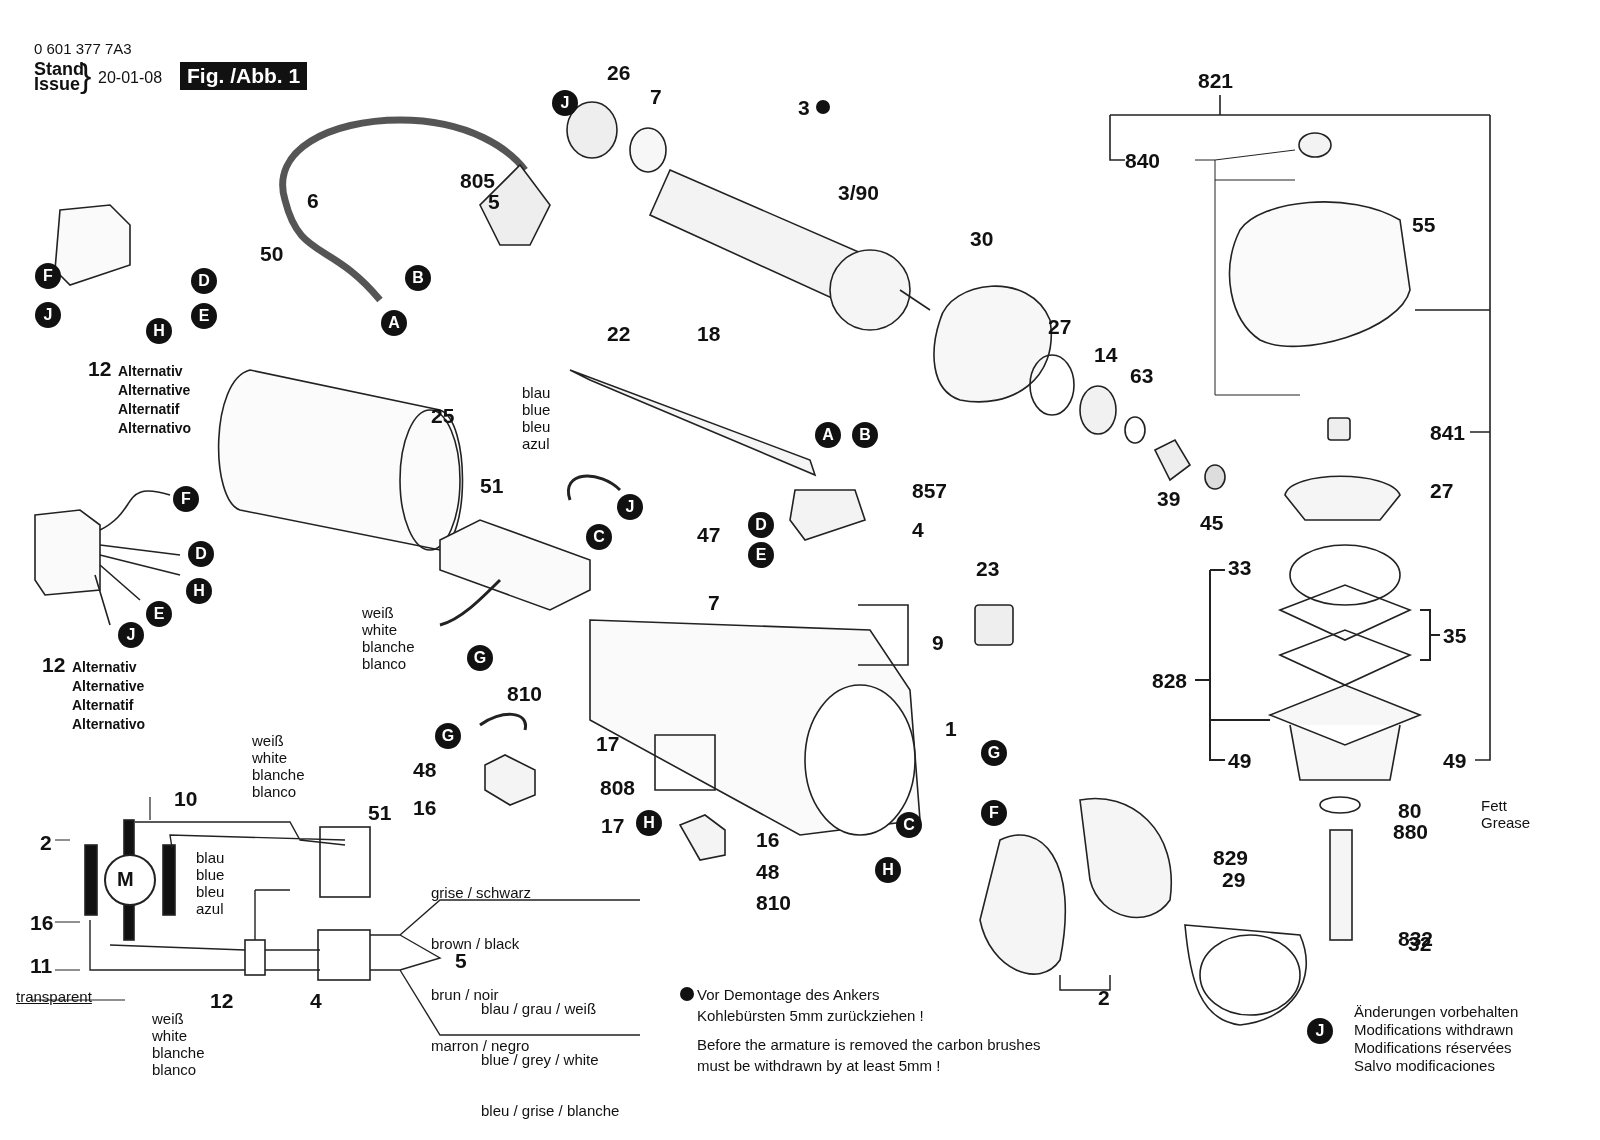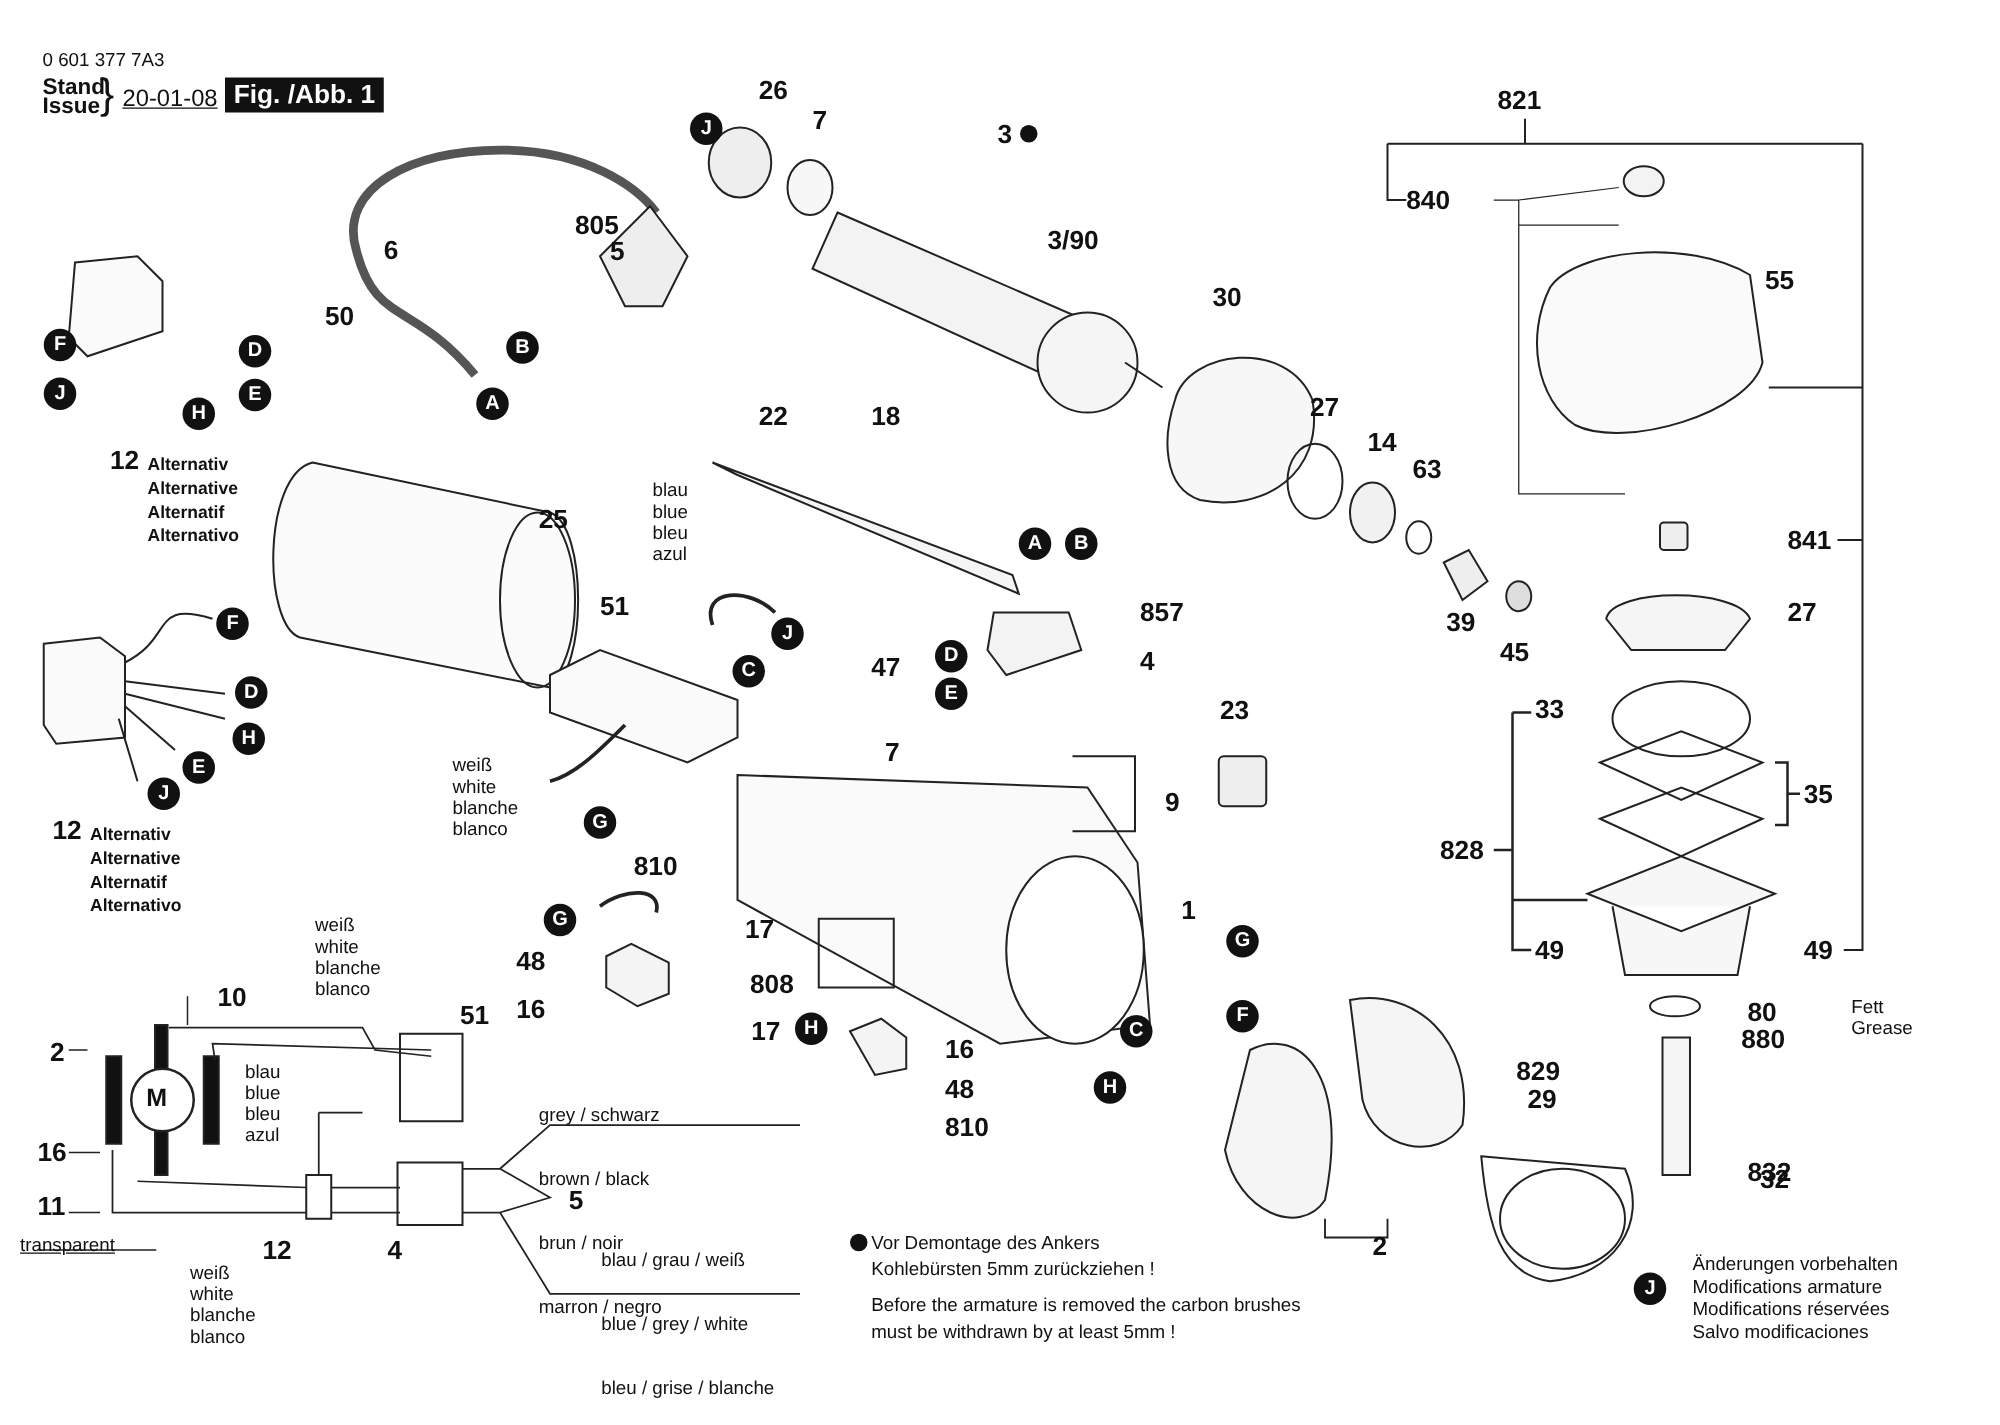--- a/index.html
+++ b/index.html
@@ -7,21 +7,21 @@
   .abs{position:absolute;}
   .num{position:absolute;font-weight:bold;font-size:21px;line-height:1;}
   .txt{position:absolute;font-size:15px;line-height:17px;}
   .badge{position:absolute;width:26px;height:26px;border-radius:50%;background:#111;color:#fff;font-weight:bold;font-size:16px;line-height:26px;text-align:center;}
   .stack div{white-space:nowrap;}
   .bold{font-weight:bold;}
   svg.art{position:absolute;left:0;top:0;}
   .hdr-code{left:34px;top:40px;font-size:15px;}
   .hdr-stand{left:34px;top:62px;font-size:18px;line-height:15px;font-weight:bold;}
   .hdr-brace{left:80px;top:58px;font-size:34px;line-height:1;font-weight:200;}
-  .hdr-date{left:98px;top:69px;font-size:19px;text-decoration:underline;}
+  .hdr-date{left:98px;top:69px;font-size:16px;}
   .fig{left:180px;top:62px;background:#111;color:#fff;font-weight:bold;font-size:21px;padding:2px 7px;}
 </style>
 </head>
 <body>
 
 <div class="abs hdr-code">0 601 377 7A3</div>
 <div class="abs hdr-stand">
   <div>Stand</div>
   <div>Issue</div>
 </div>
@@ -212,21 +212,21 @@
   <div>bleu</div>
   <div>azul</div>
 </div>
 <div class="txt stack" style="left:152px;top:1010px">
   <div>weiß</div>
   <div>white</div>
   <div>blanche</div>
   <div>blanco</div>
 </div>
 <div class="txt stack" style="left:431px;top:850px;white-space:pre">
-  <div>grey   / schwarz</div>
+  <div>grise   / schwarz</div>
   <div>brown   / black</div>
   <div>brun     / noir</div>
   <div>marron / negro</div>
 </div>
 <div class="txt stack" style="left:481px;top:966px;white-space:pre">
   <div>blau / grau / weiß</div>
   <div>blue / grey  / white</div>
   <div>bleu / grise / blanche</div>
   
 </div>
@@ -241,21 +241,21 @@
   <div>Vor Demontage des Ankers</div>
   <div>Kohlebürsten 5mm zurückziehen !</div>
 </div>
 <div class="txt stack" style="left:697px;top:1034px;font-size:15px;line-height:21px">
   <div>Before the armature is removed the carbon brushes</div>
   <div>must be withdrawn by at least 5mm !</div>
 </div>
 
 <div class="txt stack" style="left:1354px;top:1003px;font-size:15px;line-height:18px">
   <div>Änderungen vorbehalten</div>
-  <div>Modifications armature</div>
+  <div>Modifications withdrawn</div>
   <div>Modifications réservées</div>
   <div>Salvo modificaciones</div>
 </div>
 
 <div class="badge" style="left:552px;top:90px">J</div>
 <div class="badge" style="left:405px;top:265px">B</div>
 <div class="badge" style="left:381px;top:310px">A</div>
 <div class="badge" style="left:35px;top:263px">F</div>
 <div class="badge" style="left:191px;top:268px">D</div>
 <div class="badge" style="left:191px;top:303px">E</div>

